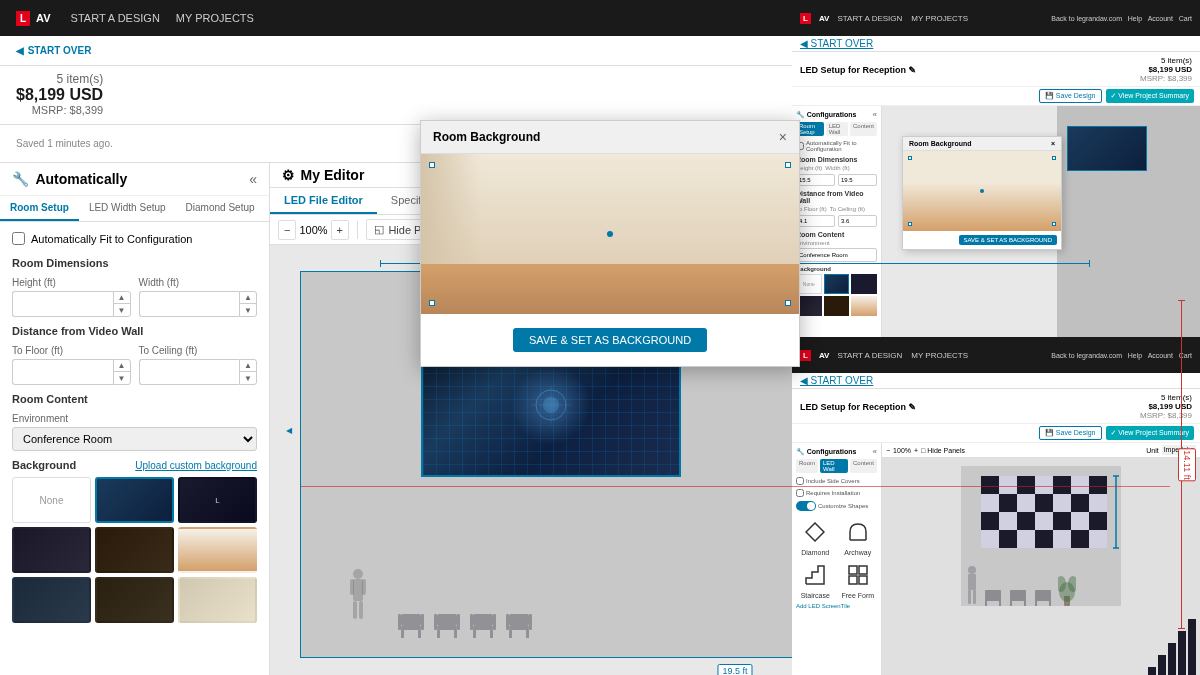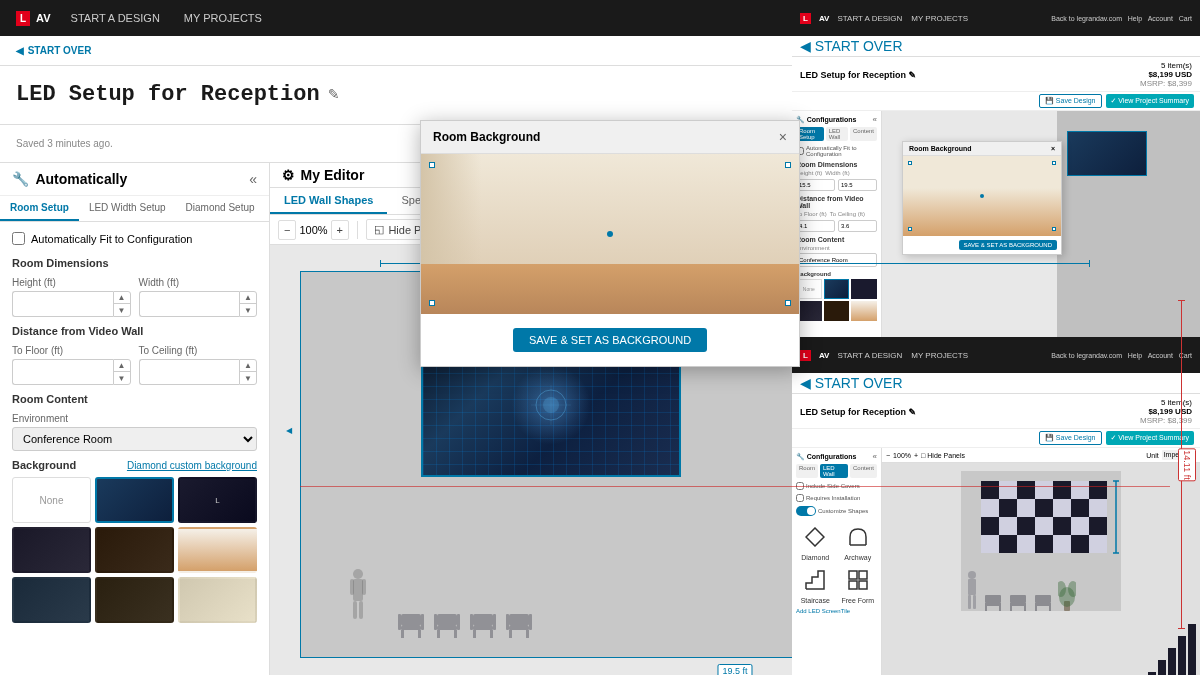--- a/index.html
+++ b/index.html
@@ -30,21 +30,21 @@
       font-size: 10px;
       font-weight: bold;
     }
     .top-nav .logo-av {
       color: white;
       font-size: 11px;
       font-weight: bold;
     }
     .top-nav .nav-links {
       display: flex;
-      gap: 24px;
+      gap: 16px;
     }
     .top-nav .nav-links span {
       color: #ccc;
       cursor: pointer;
       font-size: 11px;
     }
     .top-nav .right-links {
       margin-left: auto;
       display: flex;
       gap: 16px;
@@ -509,25 +509,26 @@
     }
     .thumb-logo-box {
       background: #e2001a;
       padding: 1px 3px;
       font-size: 8px;
       font-weight: bold;
     }
     .thumb-subheader {
       background: white;
       padding: 2px 8px;
-      font-size: 14px;
+      font-size: 10px;
       color: #0078a8;
       border-bottom: 1px solid #ddd;
       display: flex;
       align-items: center;
+      text-decoration: underline;
     }
     .thumb-project {
       background: white;
       padding: 4px 8px 3px;
       border-bottom: 1px solid #eee;
       display: flex;
       align-items: center;
       justify-content: space-between;
     }
     .thumb-project-title {
@@ -634,33 +635,29 @@
 </div>
 
 <div class="sub-header">
   <div class="start-over">
     <span>◀</span>
     <span>START OVER</span>
   </div>
 </div>
 
 <div class="project-header">
-  <div class="project-title">
-    <h1>LED Setup for Reception</h1>
-    <span class="edit-icon">✎</span>
-  </div>
   <div class="project-meta">
     <div class="item-count">5 item(s)</div>
     <div class="price">$8,199 USD</div>
     <div class="msrp">MSRP: $8,399</div>
   </div>
 </div>
 
 <div class="toolbar">
-  <span class="save-status">Saved 3 minutes ago.</span>
+  <span class="save-status">Saved 1 minutes ago.</span>
   <button class="btn-save">
     <span>💾</span>
     <span>Save Design</span>
   </button>
   <button class="btn-view">
     <span>✓</span>
     <span>View Project Summary</span>
   </button>
 </div>
 
@@ -739,21 +736,21 @@
       <div class="section-title">Room Content</div>
       <div class="form-field" style="margin-bottom:8px;">
         <label>Environment</label>
         <select>
           <option>Conference Room</option>
         </select>
       </div>
 
       <div style="display:flex;align-items:center;justify-content:space-between;margin-bottom:4px;">
         <span class="section-title" style="margin-bottom:0;">Background</span>
-        <span class="upload-custom">Diamond custom background</span>
+        <span class="upload-custom">Upload custom background</span>
       </div>
 
       <div class="bg-grid">
         <div class="bg-item-none">None</div>
         <div class="bg-item selected swatch-2" style="background:linear-gradient(135deg,#1a3a5c,#0d1f3c);"></div>
         <div class="bg-item" style="background:linear-gradient(135deg,#1a1a2e,#0a0a1e);display:flex;align-items:center;justify-content:center;">
           <span style="font-size:8px;color:#ccc;">L</span>
         </div>
         <div class="bg-item" style="background:linear-gradient(135deg,#1a1828,#2a2838);"></div>
         <div class="bg-item" style="background:linear-gradient(135deg,#2a1a0a,#3a2a1a);"></div>
@@ -768,21 +765,21 @@
   <div class="right-panel">
 
     <div class="right-panel-header">
       <div class="right-panel-title">
         <span>⚙</span>
         <span>My Editor</span>
       </div>
     </div>
 
     <div class="design-tabs">
-      <div class="design-tab active">LED Wall Shapes</div>
+      <div class="design-tab active">LED File Editor</div>
       <div class="design-tab">Specification Data</div>
       <div class="design-tab">Accessories</div>
       <div class="design-tab">Bill of Materials</div>
     </div>
 
     <div class="editor-toolbar">
       <div class="zoom-ctrl">
         <button class="icon-btn">−</button>
         <span>100%</span>
         <button class="icon-btn">+</button>

